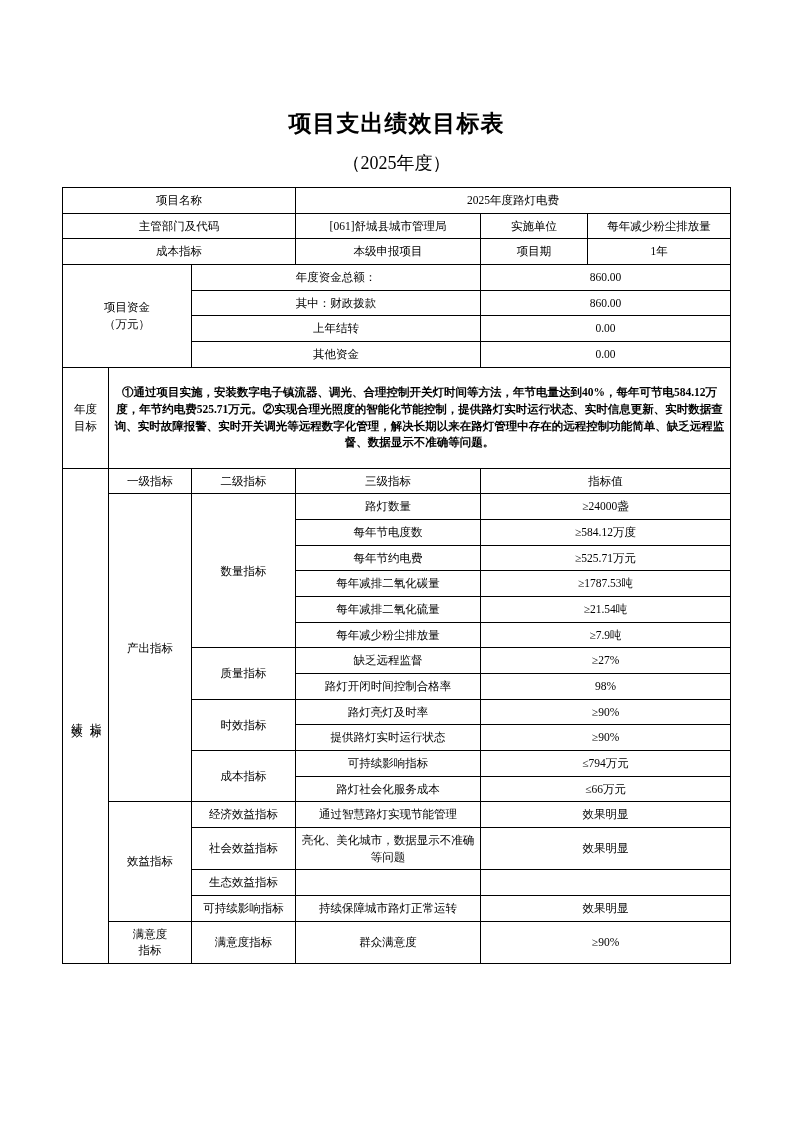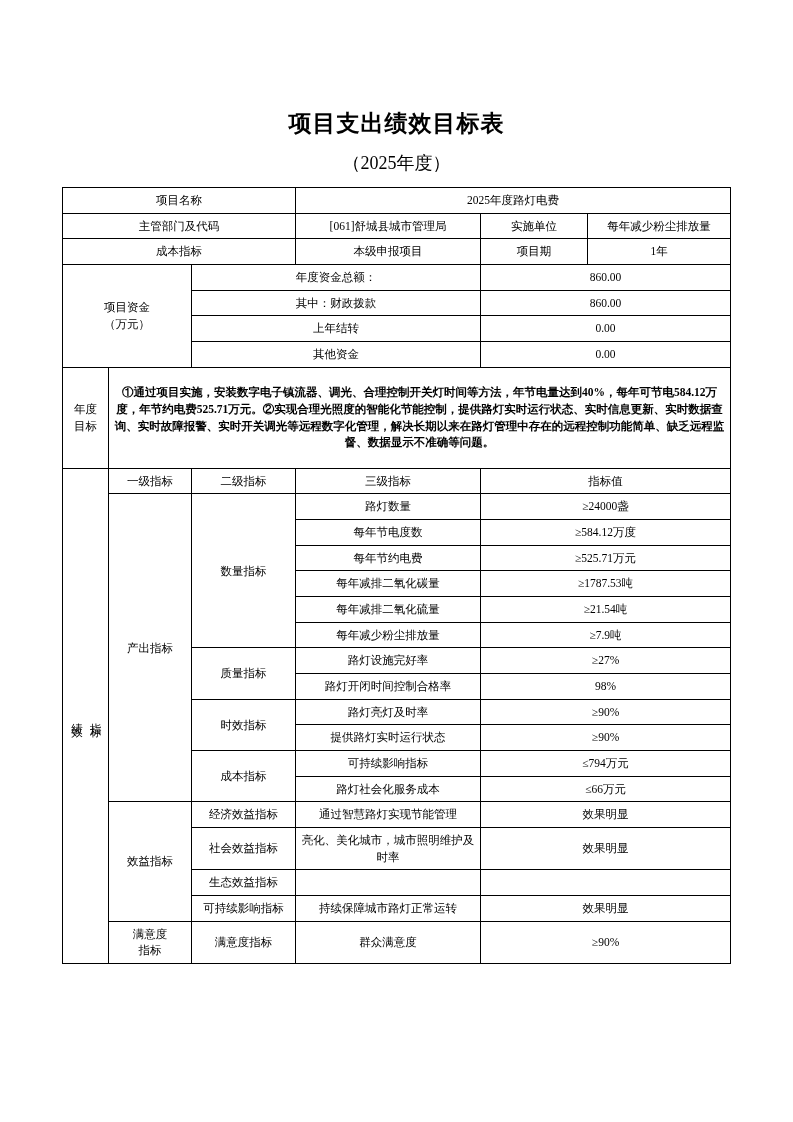--- a/index.html
+++ b/index.html
@@ -176,21 +176,21 @@
         <td>每年减排二氧化硫量</td>
         <td colspan="2">≥21.54吨</td>
       </tr>
       <tr>
         <td>每年减少粉尘排放量</td>
         <td colspan="2">≥7.9吨</td>
       </tr>
 
       <tr>
         <td rowspan="2">质量指标</td>
-        <td>路灯设施完好率</td>
+        <td>缺乏远程监督</td>
         <td colspan="2">≥27%</td>
       </tr>
       <tr>
         <td>路灯开闭时间控制合格率</td>
         <td colspan="2">98%</td>
       </tr>
 
       <tr>
         <td rowspan="2">时效指标</td>
         <td>路灯亮灯及时率</td>
@@ -212,21 +212,21 @@
       </tr>
 
       <tr>
         <td rowspan="4">效益指标</td>
         <td>经济效益指标</td>
         <td>通过智慧路灯实现节能管理</td>
         <td colspan="2">效果明显</td>
       </tr>
       <tr>
         <td>社会效益指标</td>
-        <td>亮化、美化城市，城市照明维护及时率</td>
+        <td>亮化、美化城市，数据显示不准确等问题</td>
         <td colspan="2">效果明显</td>
       </tr>
       <tr>
         <td>生态效益指标</td>
         <td></td>
         <td colspan="2"></td>
       </tr>
       <tr>
         <td>可持续影响指标</td>
         <td>持续保障城市路灯正常运转</td>

